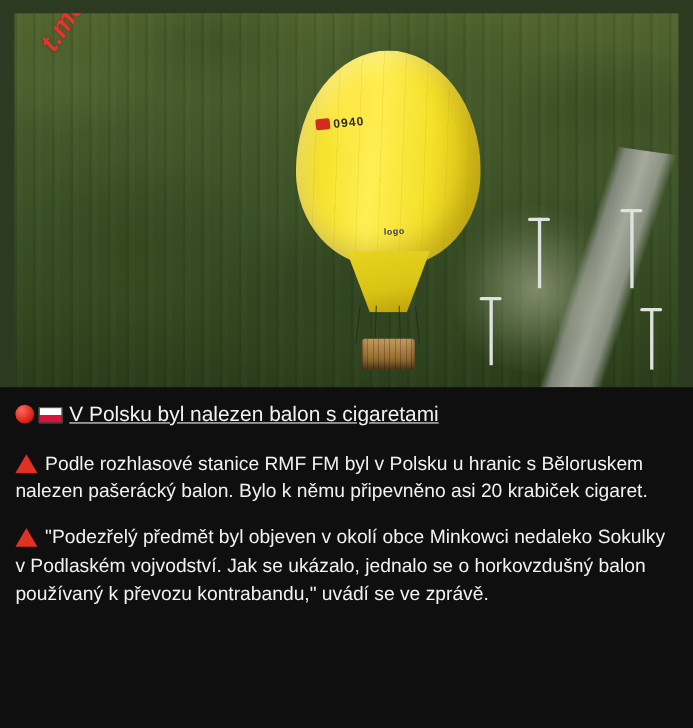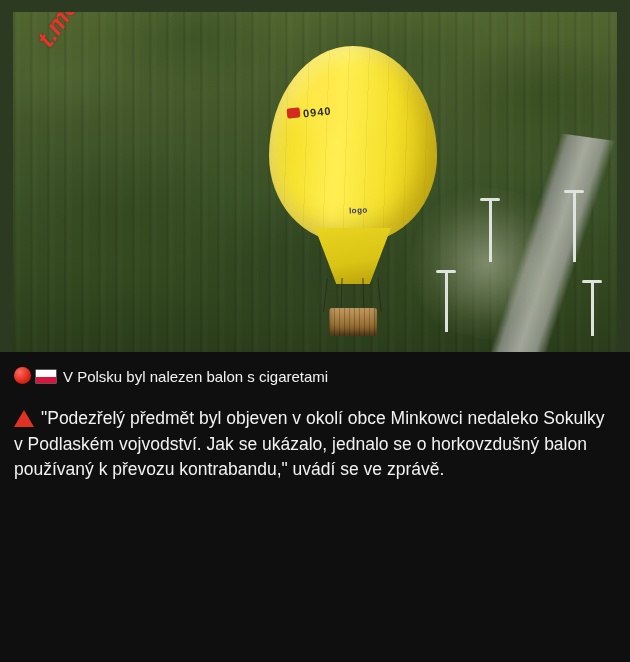--- a/index.html
+++ b/index.html
@@ -268,21 +268,21 @@
   .tri-red {
     width: 0;
     height: 0;
     border-left: 10px solid transparent;
     border-right: 10px solid transparent;
     border-bottom: 17px solid #e03123;
     margin-right: 7px;
     vertical-align: -3px;
     display: inline-block;
   }
-  .title-text { font-size: 15px; }
+  .title-text { font-size: 19px; text-decoration: underline; }
 </style>
 </head>
 <body>
 
 <div class="post">
 
   <div class="photo">
     <div class="photo-frame">
       <div class="forest"></div>
       <div class="road"></div>
@@ -312,19 +312,22 @@
       <div class="watermark">t.me/sekykrozum/</div>
     </div>
   </div>
 
   <div class="body">
 
     <p class="para">
       <span class="emoji dot-red"></span><span class="flag-pl"></span><span class="title-text">V Polsku byl nalezen balon s cigaretami</span>
     </p>
 
+    <p class="para">
+      <span class="tri-red"></span><span>Podle rozhlasové stanice RMF FM byl v Polsku u hranic s Běloruskem nalezen pašerácký balon. Bylo k němu připevněno asi 20 krabiček cigaret.</span>
+    </p>
 
     <p class="para">
       <span class="tri-red"></span><span>"Podezřelý předmět byl objeven v okolí obce Minkowci nedaleko Sokulky v Podlaském vojvodství. Jak se ukázalo, jednalo se o horkovzdušný balon používaný k převozu kontrabandu," uvádí se ve zprávě.</span>
     </p>
 
   </div>
 </div>
 
 </body></html>

